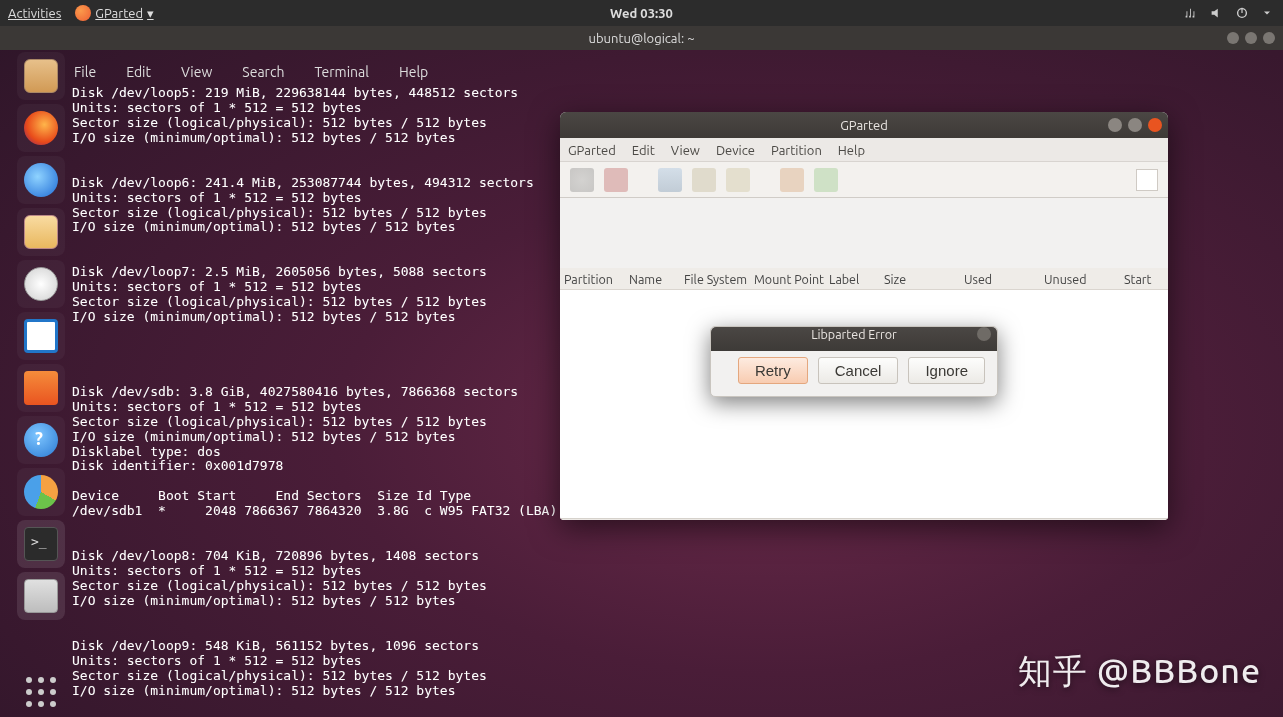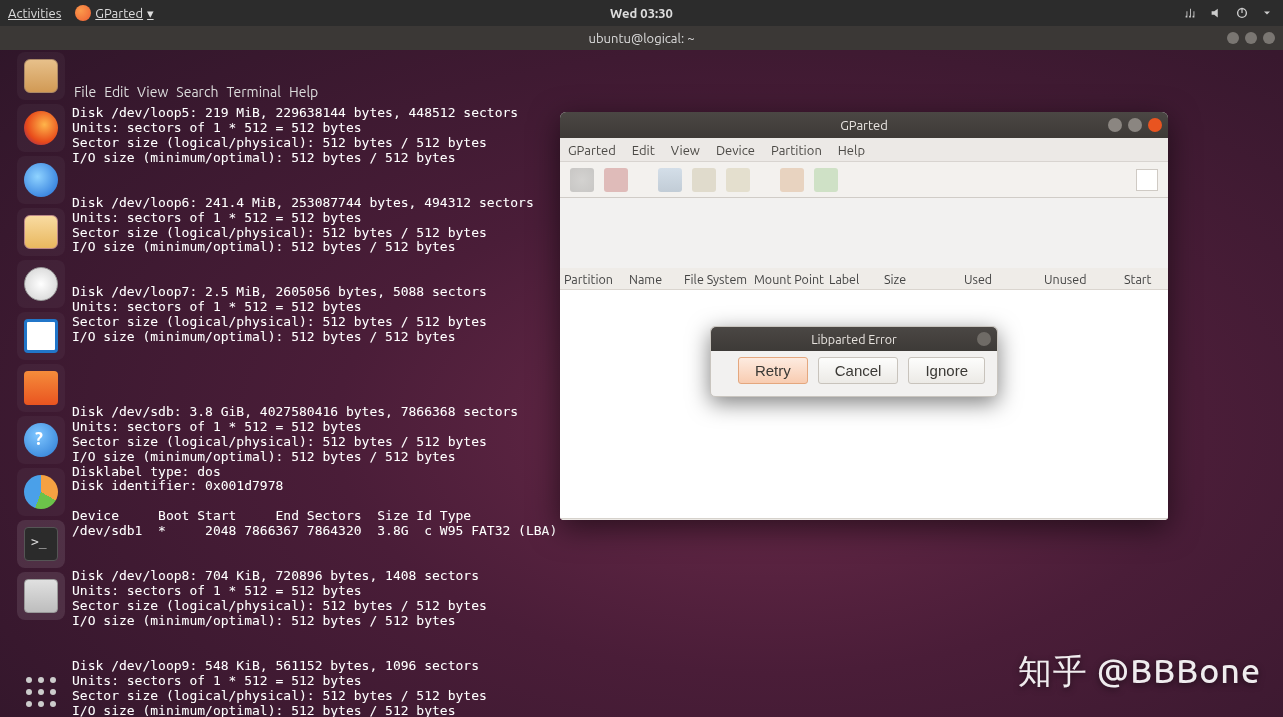--- a/index.html
+++ b/index.html
@@ -89,21 +89,21 @@
     .launcher-dots span { width:6px; height:6px; border-radius:50%; background:#ccc; }
 
     
     .terminal-area {
       position: absolute;
       left: 70px; top: 60px;
       right: 0; bottom: 0;
       padding: 0;
     }
     .term-menu {
-      display:flex; gap:8px; padding: 4px 4px 6px; color:#ddd; font-size:14px;margin-top:20px;
+      display:flex; gap:30px; padding: 4px 4px 6px; color:#ddd; font-size:14px;
     }
     .term-menu span { cursor:pointer; }
     .terminal {
       font-family: "DejaVu Sans Mono","Ubuntu Mono",monospace;
       font-size: 13px;
       line-height: 1.15;
       white-space: pre;
       color: #fff;
       padding-left: 2px;
       text-shadow: 0 0 1px rgba(255,255,255,0.2);
@@ -178,21 +178,21 @@
       background:#f2f1f0;
       border:1px solid #c9c5bf;
       border-radius: 5px;
       box-shadow: 0 6px 22px rgba(0,0,0,0.5);
       z-index: 20;
       font-size: 13px;
       color:#3b3935;
     }
     .err-title {
       height:24px; background: linear-gradient(#4b4744,#3d3a37);
-      color:#e8e4e0; display:flex; align-items:center; justify-content:center;
+      color:#e8e4e0; display:flex; justify-content:center;
       border-radius:5px 5px 0 0; position:relative; font-size:12.5px;
     }
     .err-title .close { position:absolute; right:6px; width:14px; height:14px; border-radius:50%; background:#6f6b66; cursor:pointer;}
     .err-body { display:flex; gap:12px; padding:12px 14px 8px; align-items:flex-start;}
     .err-icon {
       width:28px; height:28px; border-radius:50%;
       background: radial-gradient(circle at 35% 30%, #fb6a60, #c9211a);
       position:relative; flex-shrink:0;
     }
     .err-icon::after { content:""; position:absolute; left:6px; top:12px; width:16px; height:4px; background:#fff; border-radius:2px;}

